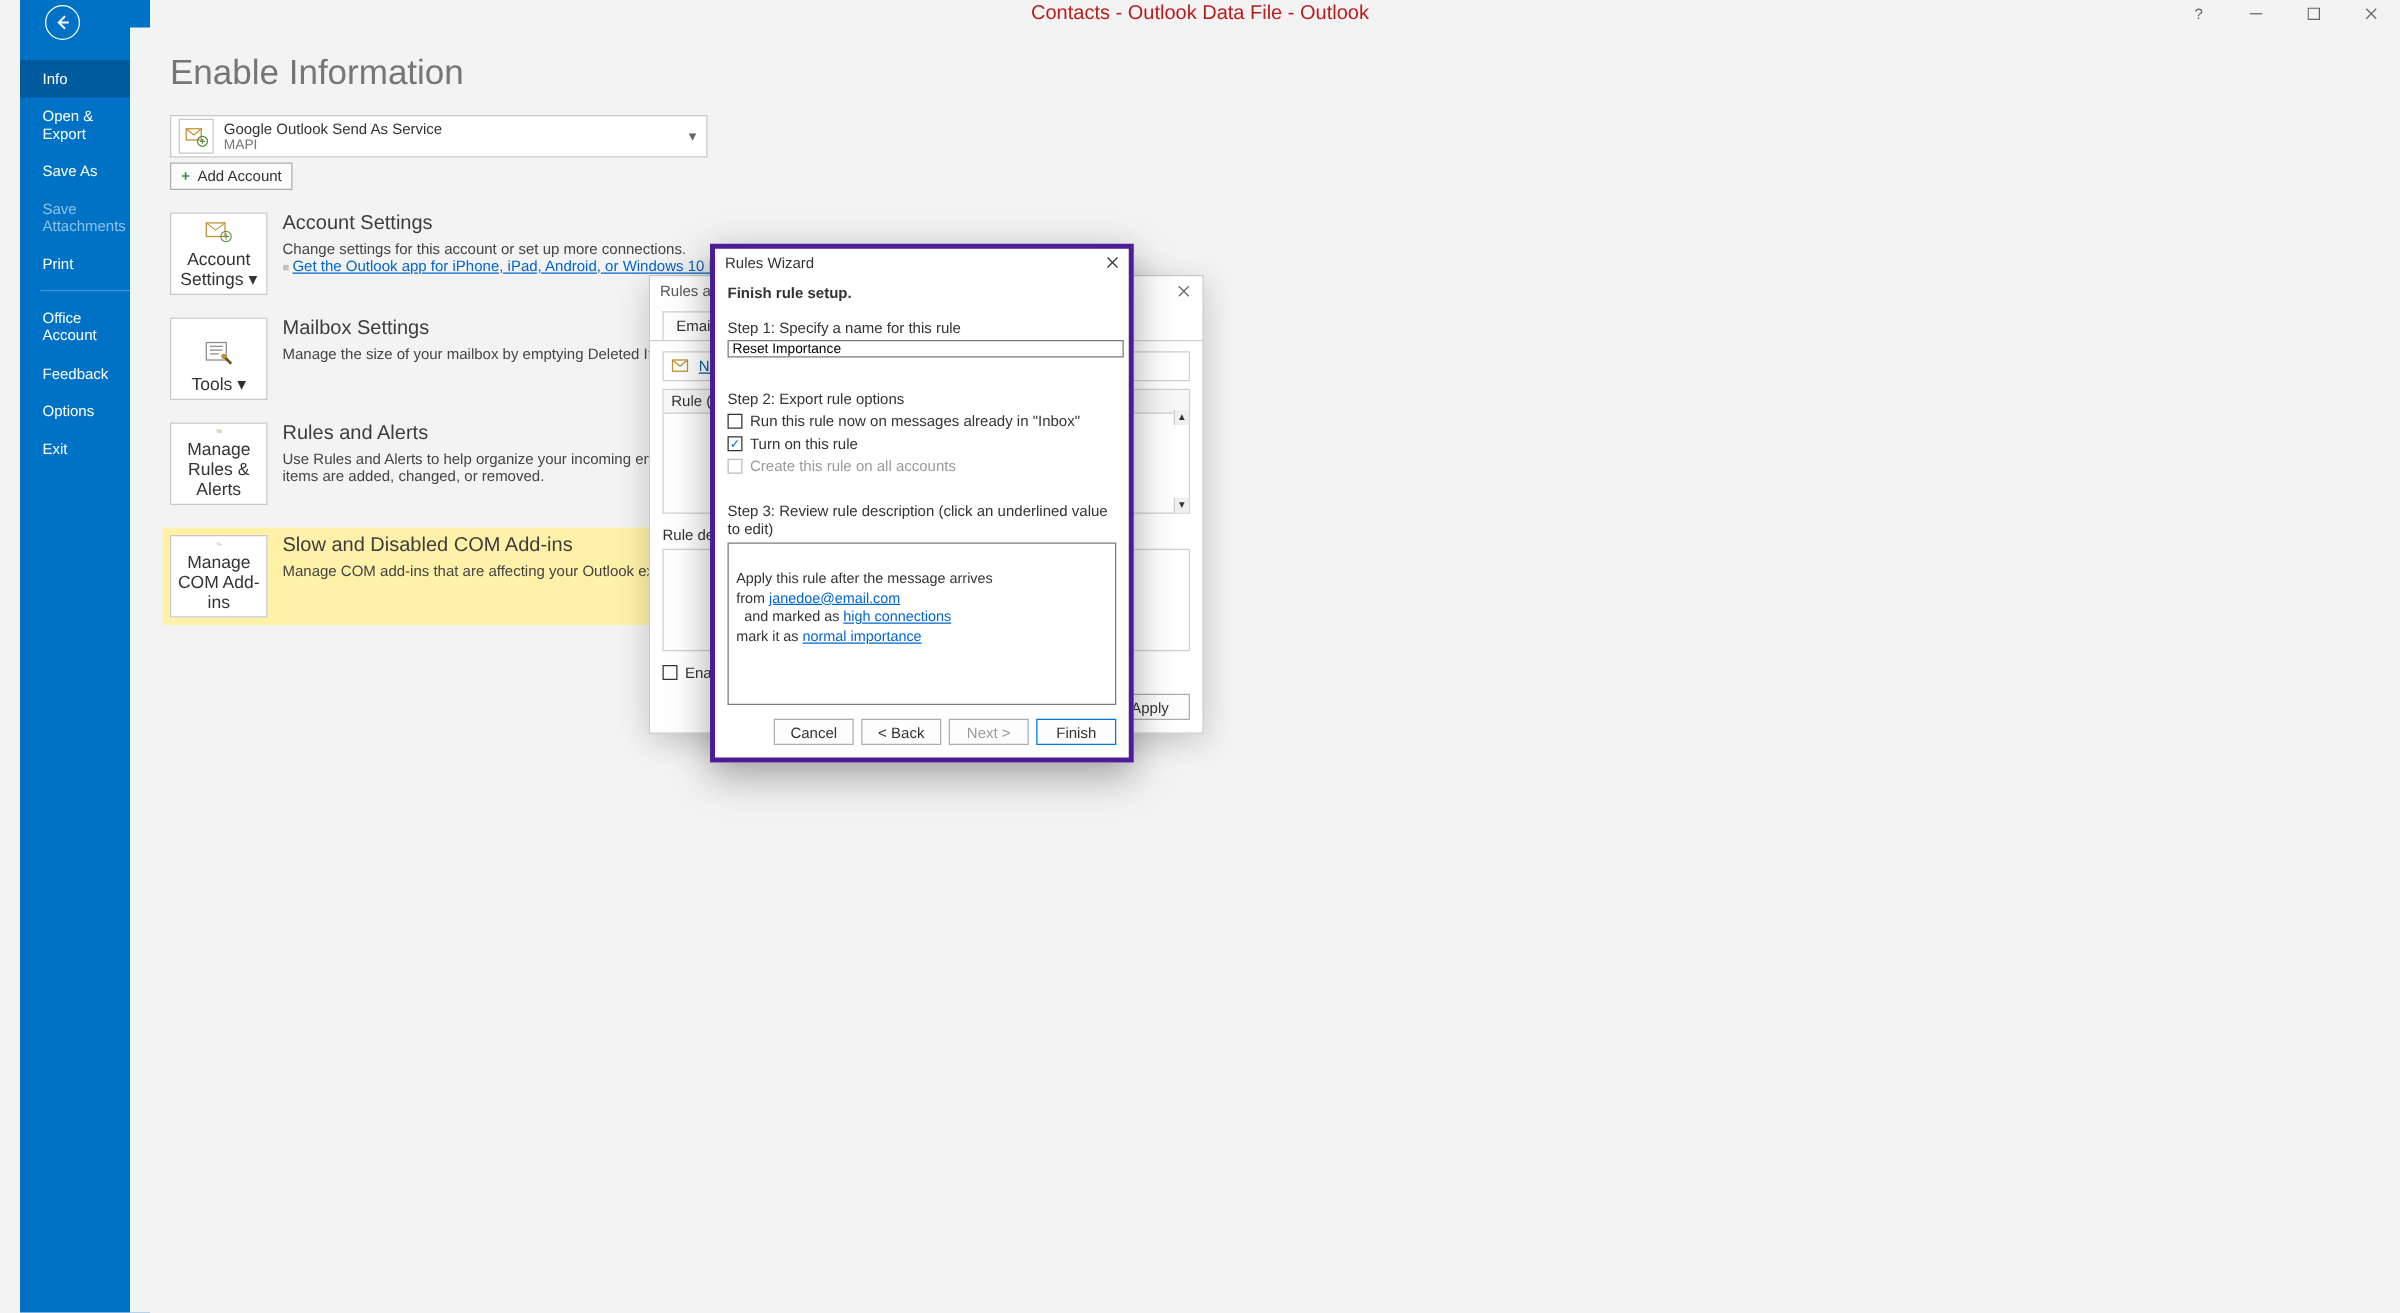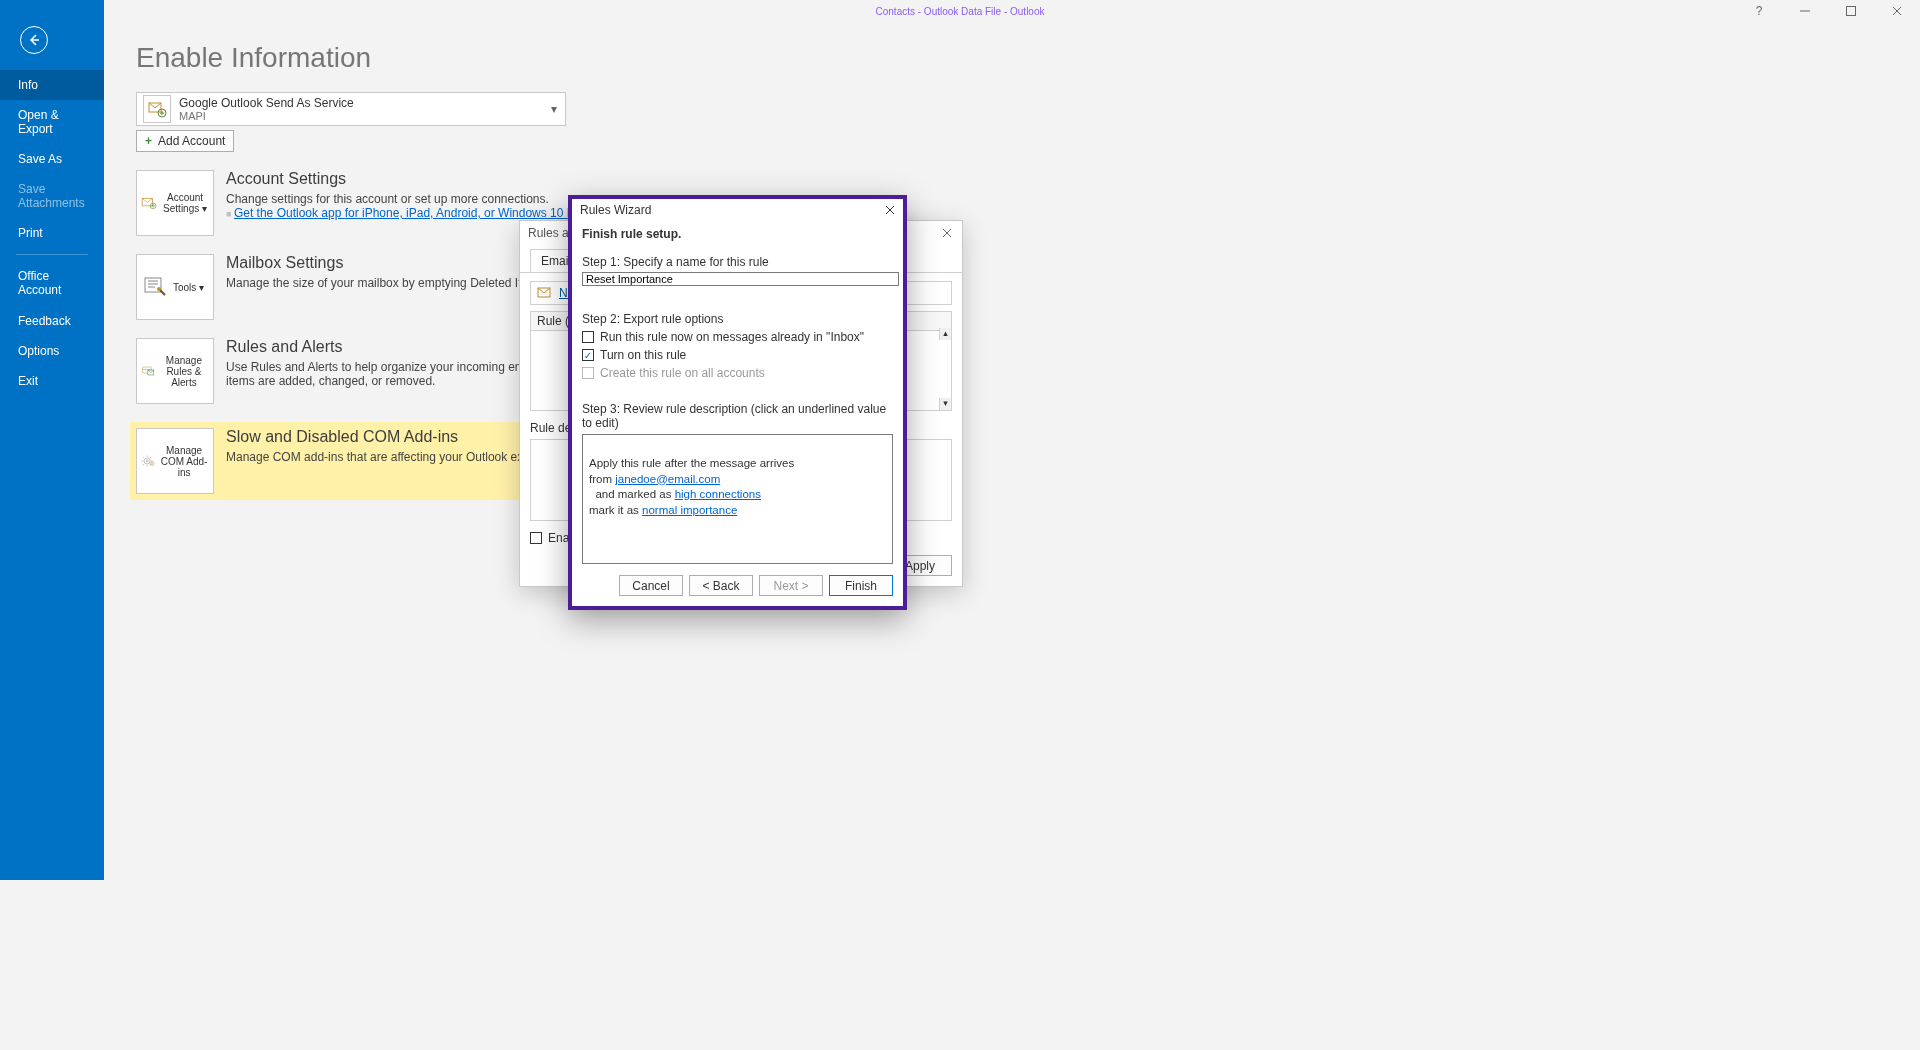--- a/index.html
+++ b/index.html
@@ -1,27 +1,27 @@
 <!DOCTYPE html>
 <html><head>
 <meta charset="utf-8">
 <style>
   * { box-sizing: border-box; margin: 0; padding: 0; font-family: "Segoe UI", Tahoma, sans-serif; }
   html, body { width: 1920px; height: 1050px; overflow: hidden; background: #f3f3f3; }
   body { font-size: 12px; color: #333; }
 
   
   .titlebar { position: absolute; top: 0; left: 0; right: 0; height: 22px; background: #f3f3f3; display: flex; align-items: center; justify-content: center; }
-  .titlebar .title { color: #8b5cf6; font-size: 10px; }
+  .titlebar .title { color: #b91c1c; font-size: 16px; }
   .titlebar .controls { position: absolute; right: 0; top: 0; display: flex; }
   .titlebar .controls .ctrl { width: 46px; height: 22px; display:flex; align-items:center; justify-content:center; color:#666; }
   .titlebar .help { position:absolute; right: 138px; top:0; width:46px; height:22px; display:flex; align-items:center; justify-content:center; color:#666; }
 
   
-  .sidebar { position:absolute; top:0; left:0; width:104px; height:880px; background:#0072c6; color:#fff; padding-top:26px; }
+  .sidebar { position:absolute; top:0; left:16px; width:104px; height:1050px; background:#0072c6; color:#fff; padding-top:4px; }
   .back-btn { width:28px; height:28px; border:1.5px solid #fff; border-radius:50%; margin-left:20px; display:flex; align-items:center; justify-content:center; }
   .back-btn svg { fill:#fff; }
   .side-items { margin-top: 16px; }
   .side-item { padding:8px 18px; font-size:12px; color:#fff; cursor:pointer; }
   .side-item.selected { background:#005a9e; }
   .side-item.disabled { color: rgba(255,255,255,0.55); }
   .side-sep { height:1px; background:rgba(255,255,255,0.25); margin:6px 16px; }
 
   
   .main { position:absolute; top:22px; left:104px; right:0; bottom:0; background:#f3f3f3; padding:20px 32px; }
@@ -32,21 +32,21 @@
   .account-select .acc-names { display:flex; flex-direction:column; }
   .account-select .acc1 { font-size:12px; color:#333; }
   .account-select .acc2 { font-size:11px; color:#767676; }
   .account-select .chev { position:absolute; right:8px; color:#666; }
 
   .add-account { margin-top:4px; display:inline-flex; align-items:center; height:22px; padding:0 8px; border:1px solid #adadad; background:#fcfcfc; font-size:12px; gap:6px; }
   .add-account .plus { color:#3b8e3b; font-weight:bold; }
 
   .section { display:flex; margin-top:18px; gap:12px; align-items:flex-start; }
   .section.highlight { background:#fff1a8; padding:6px; margin-left:-6px; }
-  .big-btn { width:78px; height:66px; border:1px solid #c8c8c8; background:#fff; display:flex; flex-direction:row; align-items:center; justify-content:flex-start; font-size:10px; text-align:center; gap:4px; padding:4px; }
+  .big-btn { width:78px; height:66px; border:1px solid #c8c8c8; background:#fff; display:flex; flex-direction:column; align-items:center; justify-content:flex-end; font-size:14px; text-align:center; gap:4px; padding:4px; }
   .big-btn .icon { width:28px; height:24px; }
   .section .texts h3 { font-size:16px; font-weight:400; color:#3d3d3d; margin-bottom:4px; }
   .section .texts .desc { font-size:12px; color:#444; max-width:520px; }
   .section .texts ul { list-style:none; padding-left:0; }
   .section .texts li::before { content:"■ "; color:#c0c0c0; font-size:9px; }
   .section .texts a { color:#0066cc; text-decoration:underline; }
 
   
   .dlg-ra { position:absolute; left:519px; top:220px; width:444px; height:367px; background:#fff; border:1px solid #c8c8c8; box-shadow:0 6px 24px rgba(0,0,0,0.2); }
   .dlg-ra .titlebar2 { height:24px; display:flex; align-items:center; padding:0 8px; color:#555; font-size:12px; position:relative; }

